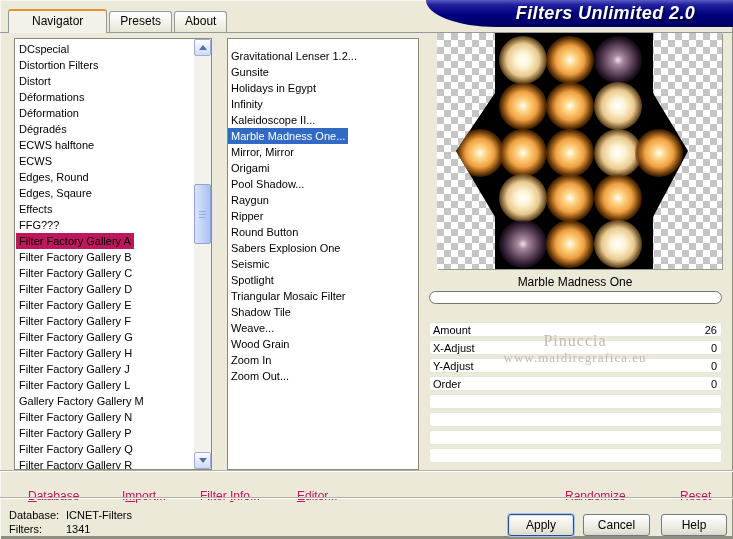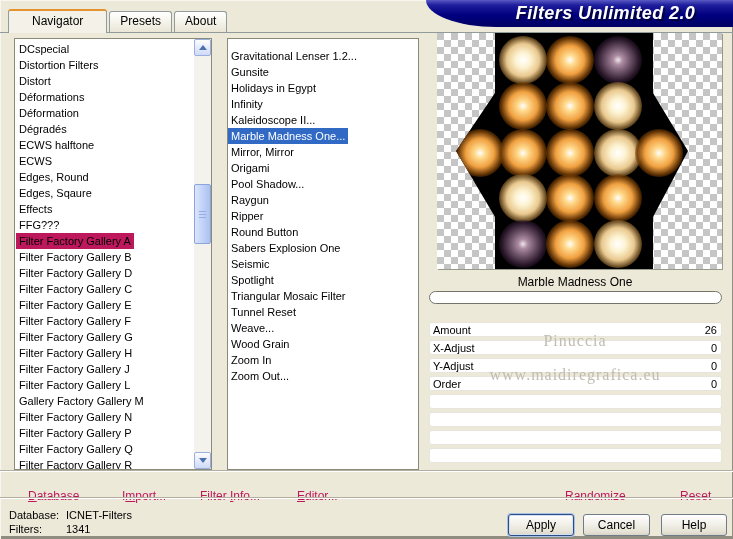--- a/index.html
+++ b/index.html
@@ -66,21 +66,21 @@
   
   .params { position:absolute; left:429px; top:322px; width:293px; }
   .prow { display:flex; align-items:center; height:15px; margin-bottom:3px; background:#fff; border-radius:3px;
           box-shadow:inset 0 0 0 1px rgba(185,180,155,.35); }
   .plabel { padding-left:4px; font-size:11px; }
   .pvalue { margin-left:auto; padding-right:5px; font-size:11px; }
 
   .watermark { position:absolute; left:425px; top:332px; width:300px; text-align:center; z-index:4;
                color:#c0bcb2; pointer-events:none; }
   .wm1 { font-family:"Liberation Serif","DejaVu Serif",serif; font-size:16px; letter-spacing:1px; }
-  .wm2 { font-family:"Liberation Serif","DejaVu Serif",serif; font-size:16px; margin-top:16px; letter-spacing:1px; }
+  .wm2 { font-family:"Liberation Serif","DejaVu Serif",serif; font-size:13px; margin-top:0; letter-spacing:1px; }
 
   
   .sep { position:absolute; left:0; width:733px; height:2px; background:#ffffff; border-top:1px solid #b2aea0; }
   .sep1 { top:470px; } .sep2 { top:497px; }
   .action { position:absolute; top:489px; font-weight:normal; font-size:12px; color:#be185d; cursor:default; white-space:nowrap; }
   .status { position:absolute; left:9px; top:508px; font-size:11px; line-height:14px; }
   .slabel { display:inline-block; width:57px; }
 
   .btn { position:absolute; top:514px; height:22px; border:1px solid #707a8a; border-radius:3px;
          background:linear-gradient(180deg,#ffffff,#f2f0e9 45%,#e5e2d5 85%,#d8d5c6);
@@ -113,22 +113,22 @@
         <div class="item">Déformation</div>
         <div class="item">Dégradés</div>
         <div class="item">ECWS halftone</div>
         <div class="item">ECWS</div>
         <div class="item">Edges, Round</div>
         <div class="item">Edges, Sqaure</div>
         <div class="item">Effects</div>
         <div class="item">FFG???</div>
         <div class="item sel-inactive">Filter Factory Gallery A</div>
         <div class="item">Filter Factory Gallery B</div>
+        <div class="item">Filter Factory Gallery C</div>
         <div class="item">Filter Factory Gallery D</div>
-        <div class="item">Filter Factory Gallery C</div>
         <div class="item">Filter Factory Gallery E</div>
         <div class="item">Filter Factory Gallery F</div>
         <div class="item">Filter Factory Gallery G</div>
         <div class="item">Filter Factory Gallery H</div>
         <div class="item">Filter Factory Gallery J</div>
         <div class="item">Filter Factory Gallery L</div>
         <div class="item">Gallery Factory Gallery M</div>
         <div class="item">Filter Factory Gallery N</div>
         <div class="item">Filter Factory Gallery P</div>
         <div class="item">Filter Factory Gallery Q</div>
@@ -157,21 +157,21 @@
       <div class="item">Mirror, Mirror</div>
       <div class="item">Origami</div>
       <div class="item">Pool Shadow...</div>
       <div class="item">Raygun</div>
       <div class="item">Ripper</div>
       <div class="item">Round Button</div>
       <div class="item">Sabers Explosion One</div>
       <div class="item">Seismic</div>
       <div class="item">Spotlight</div>
       <div class="item">Triangular Mosaic Filter</div>
-      <div class="item">Tunnel Reset</div>
+      <div class="item">Shadow Tile</div>
       <div class="item">Weave...</div>
       <div class="item">Wood Grain</div>
       <div class="item">Zoom In</div>
       <div class="item">Zoom Out...</div>
     </div>
 
   <div class="preview">
     <div class="shape" id="shape">
         <div class="orb cream" style="left: 86px; top: 27px;"></div>
         <div class="orb orange" style="left: 133px; top: 27px;"></div>

